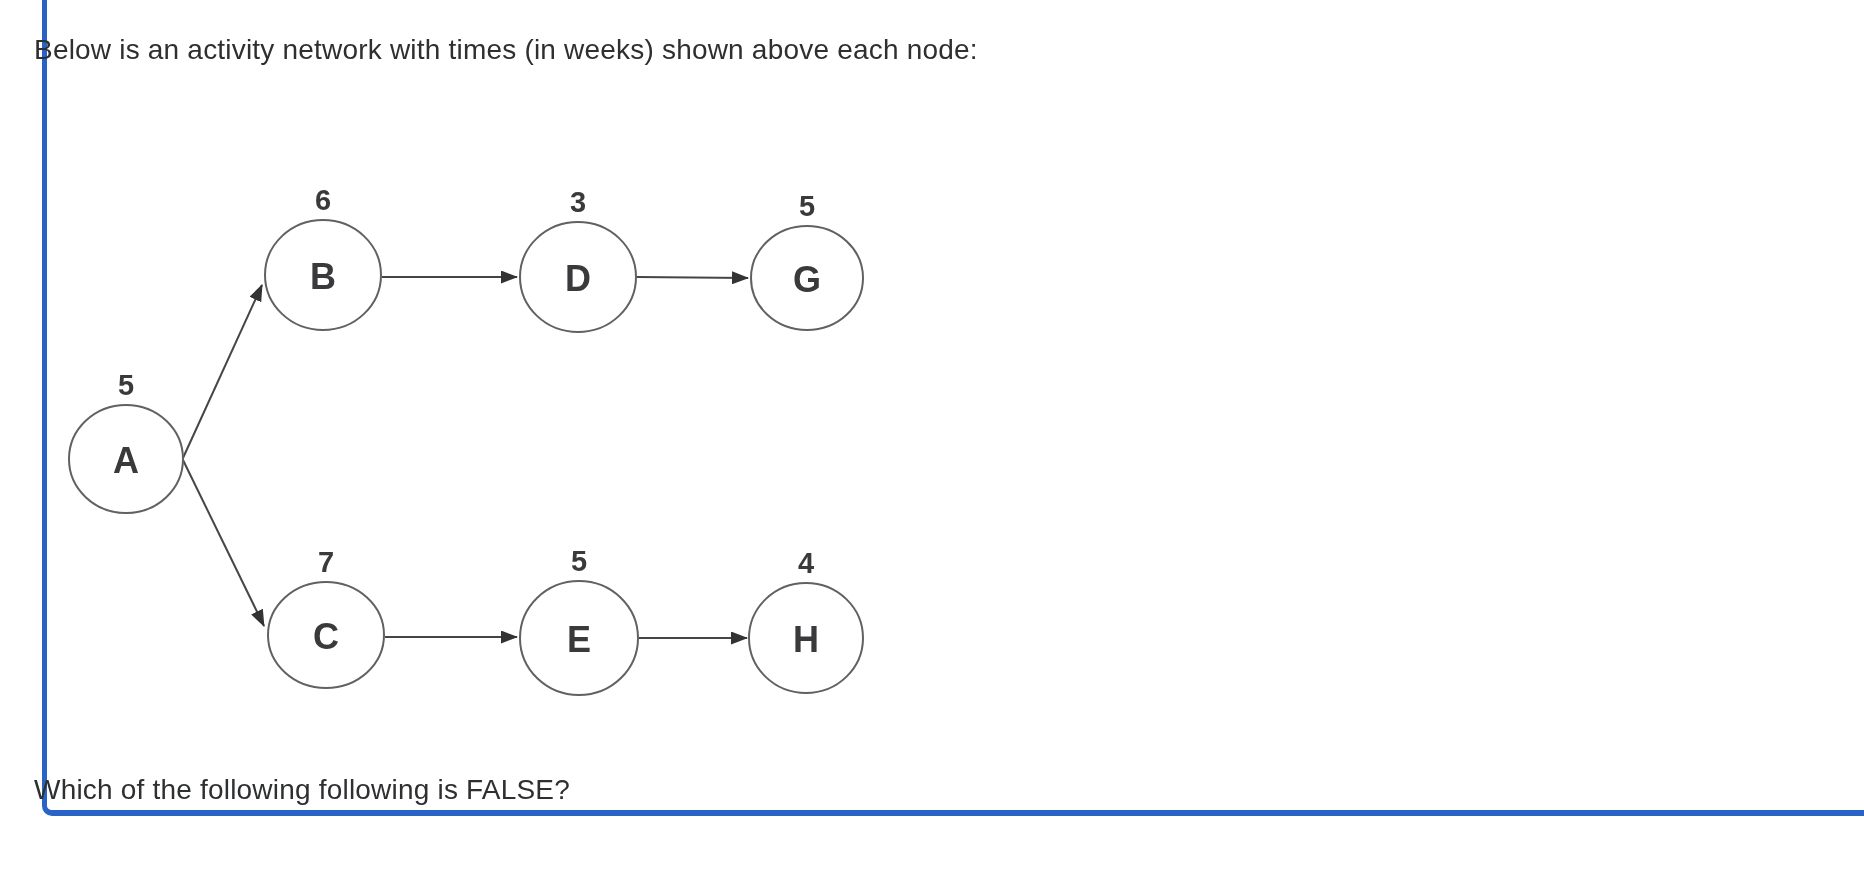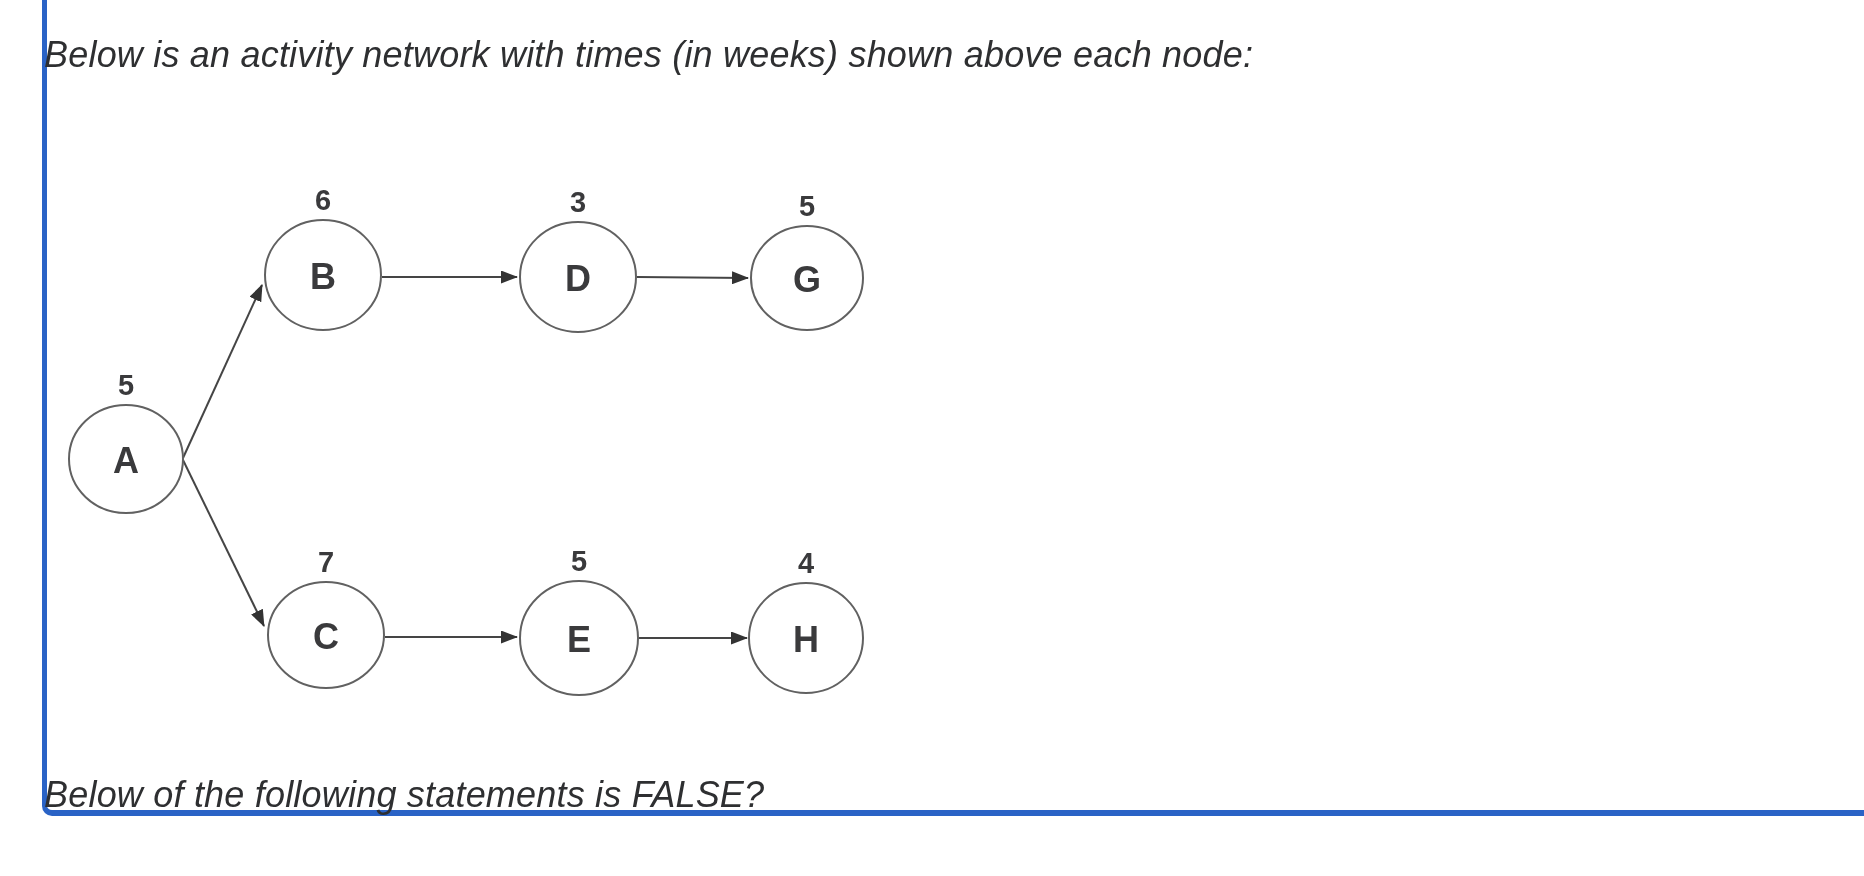--- a/index.html
+++ b/index.html
@@ -16,23 +16,23 @@
     font-family:"Liberation Sans",sans-serif;
   }
   .question-panel{
     position:absolute;left:42px;top:-12px;right:0;height:822px;
     border-left:5px solid var(--panel-border);
     border-bottom:6px solid var(--panel-border);
     border-bottom-left-radius:10px;
     pointer-events:none;
   }
   .question-text{
-    position:absolute;left:44px;
-    font-size:36px;line-height:1.25;color:var(--text-color);
-    letter-spacing:0.2px;white-space:nowrap;font-style:italic;
+    position:absolute;left:34px;
+    font-size:28px;line-height:1.25;color:var(--text-color);
+    letter-spacing:0.2px;white-space:nowrap;
   }
   .intro-text{top:32px;}
   .prompt-text{top:772px;}
   #diagram-svg{position:absolute;left:0;top:0;}
   .node-circle{fill:#ffffff;stroke:var(--node-stroke);stroke-width:2px;}
   .node-label{
     font-family:"Liberation Sans",sans-serif;font-size:36px;font-weight:bold;
     fill:var(--node-text);text-anchor:middle;
   }
   .node-time{
@@ -94,13 +94,13 @@
         <text x="579" y="571" class="node-time">5</text>
       </g>
       <g>
         <ellipse cx="806" cy="638" rx="57" ry="55" class="node-circle"></ellipse>
         <text x="806" y="652" class="node-label">H</text>
         <text x="806" y="573" class="node-time">4</text>
       </g>
     </g>
 </svg>
 
-<div class="question-text prompt-text">Below of the following statements is FALSE?</div>
+<div class="question-text prompt-text">Which of the following following is FALSE?</div>
 
 </body></html>

